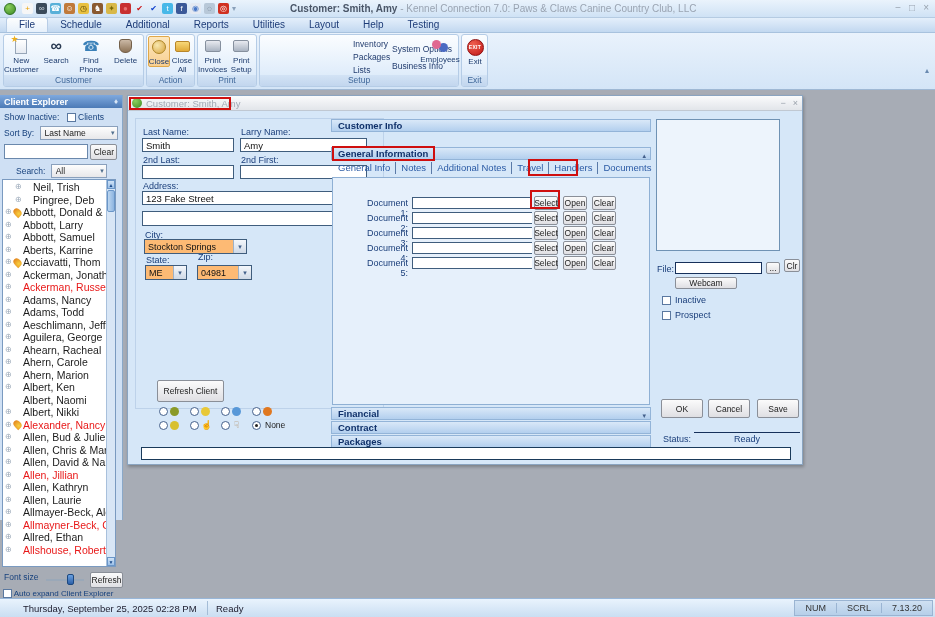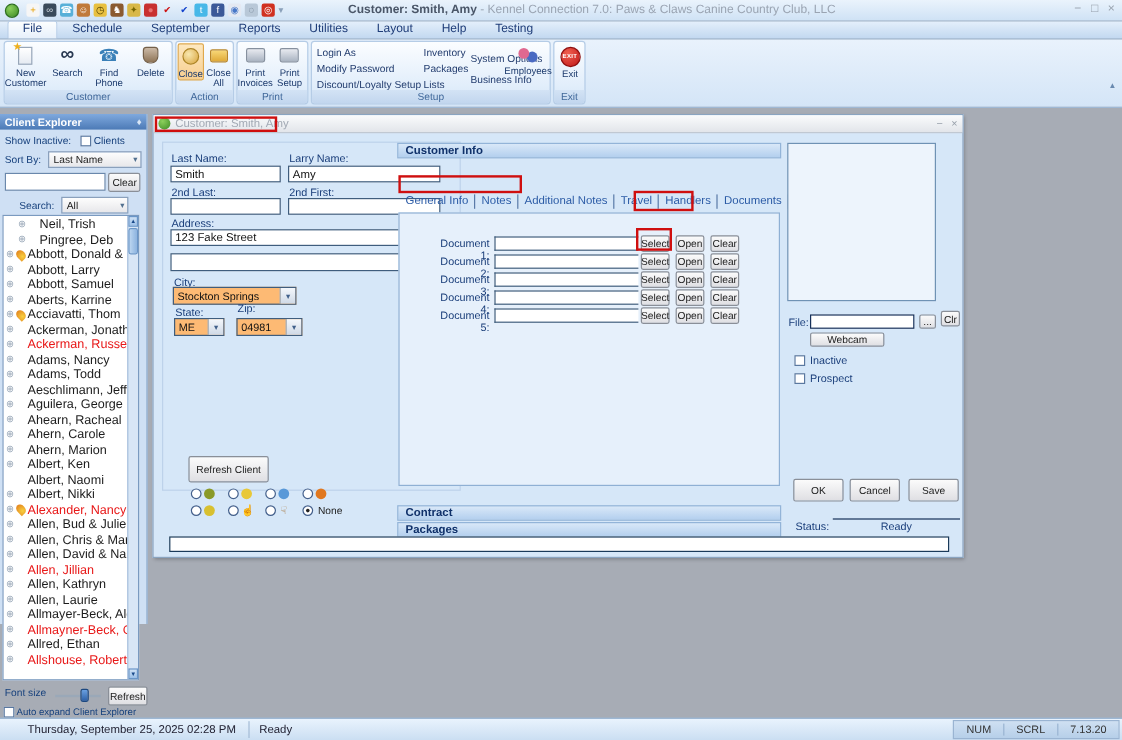--- a/index.html
+++ b/index.html
@@ -178,21 +178,21 @@
     <span>×</span>
   </div>
 </div>
 
 <div class="menubar">
 
     <span class="menu-item active">File</span>
 
     <span class="menu-item">Schedule</span>
 
-    <span class="menu-item">September</span>
+    <span class="menu-item">Additional</span>
 
     <span class="menu-item">Reports</span>
 
     <span class="menu-item">Utilities</span>
 
     <span class="menu-item">Layout</span>
 
     <span class="menu-item">Help</span>
 
     <span class="menu-item">Testing</span>
@@ -268,26 +268,20 @@
           <span class="ic">
             <span class=" print-setup-icon"></span>
           </span>
           <span class="lbl">Print Setup</span>
         </div>
       </div>
     <div class="caption">Print</div>
   </div>
 
   <div class="rgroup" style="left:259px;width:200px;">
-    <div class="setup-links" style="left:4px;">
-
-    <div>Login As</div>
-        <div>Modify Password</div>
-        <div>Discount/Loyalty Setup</div>
-      </div>
     <div class="setup-links" style="left:93px;">
 
     <div>Inventory</div>
         <div>Packages</div>
         <div>Lists</div>
       </div>
     <div class="setup-links" style="left:132px;line-height:17px;padding-top:3px;">
 
     <div>System Options</div>
         <div>Business Info</div>
@@ -641,20 +635,24 @@
       </span>
 
       <span class="mood">
         <span class="radio selected"></span>
         <span class="face" style="visibility: hidden;"></span>
         <span class="mlabel">None</span>
       </span>
     </div>
 
   <div class="acc-hdr" style="top:23px;">Customer Info</div>
+  <div class="acc-hdr" style="top:51px;">
+    <span>General Information</span>
+    <span class="chev">▴</span>
+  </div>
   <div class="annotation" style="left:204px;top:50px;width:103px;height:15px;"></div>
 
   <div class="tabstrip">
 
       <span class="tab">General Info</span>
 
       <span class="tab">Notes</span>
 
       <span class="tab">Additional Notes</span>
 
@@ -707,20 +705,24 @@
           <span class="dlabel">Document 5:</span>
           <span class="dinput"></span>
           <span class="btn dbtn" style="left:201px;">Select</span>
           <span class="btn dbtn" style="left:230px;">Open</span>
           <span class="btn dbtn" style="left:259px;">Clear</span>
         </div>
       </div>
   </div>
   <div class="annotation" style="left:402px;top:94px;width:30px;height:19px;"></div>
 
+  <div class="acc-hdr" style="top:311px;">
+    <span>Financial</span>
+    <span class="chev">▾</span>
+  </div>
   <div class="acc-hdr" style="top:325px;">Contract</div>
   <div class="acc-hdr" style="top:339px;">Packages</div>
 
   <div class="photo-box"></div>
 
   <span class="flabel" style="left:529px;top:168px;">File:</span>
   <div class="finput" style="left:547px;top:166px;width:87px;height:12px;border-color:#16305a;"></div>
   <span class="btn" style="position:absolute;left:638px;top:166px;width:14px;height:12px;">...</span>
   <span class="btn" style="position:absolute;left:656px;top:163px;width:16px;height:13px;">Clr</span>
   <span class="btn" style="position:absolute;left:547px;top:181px;width:62px;height:12px;">Webcam</span>

